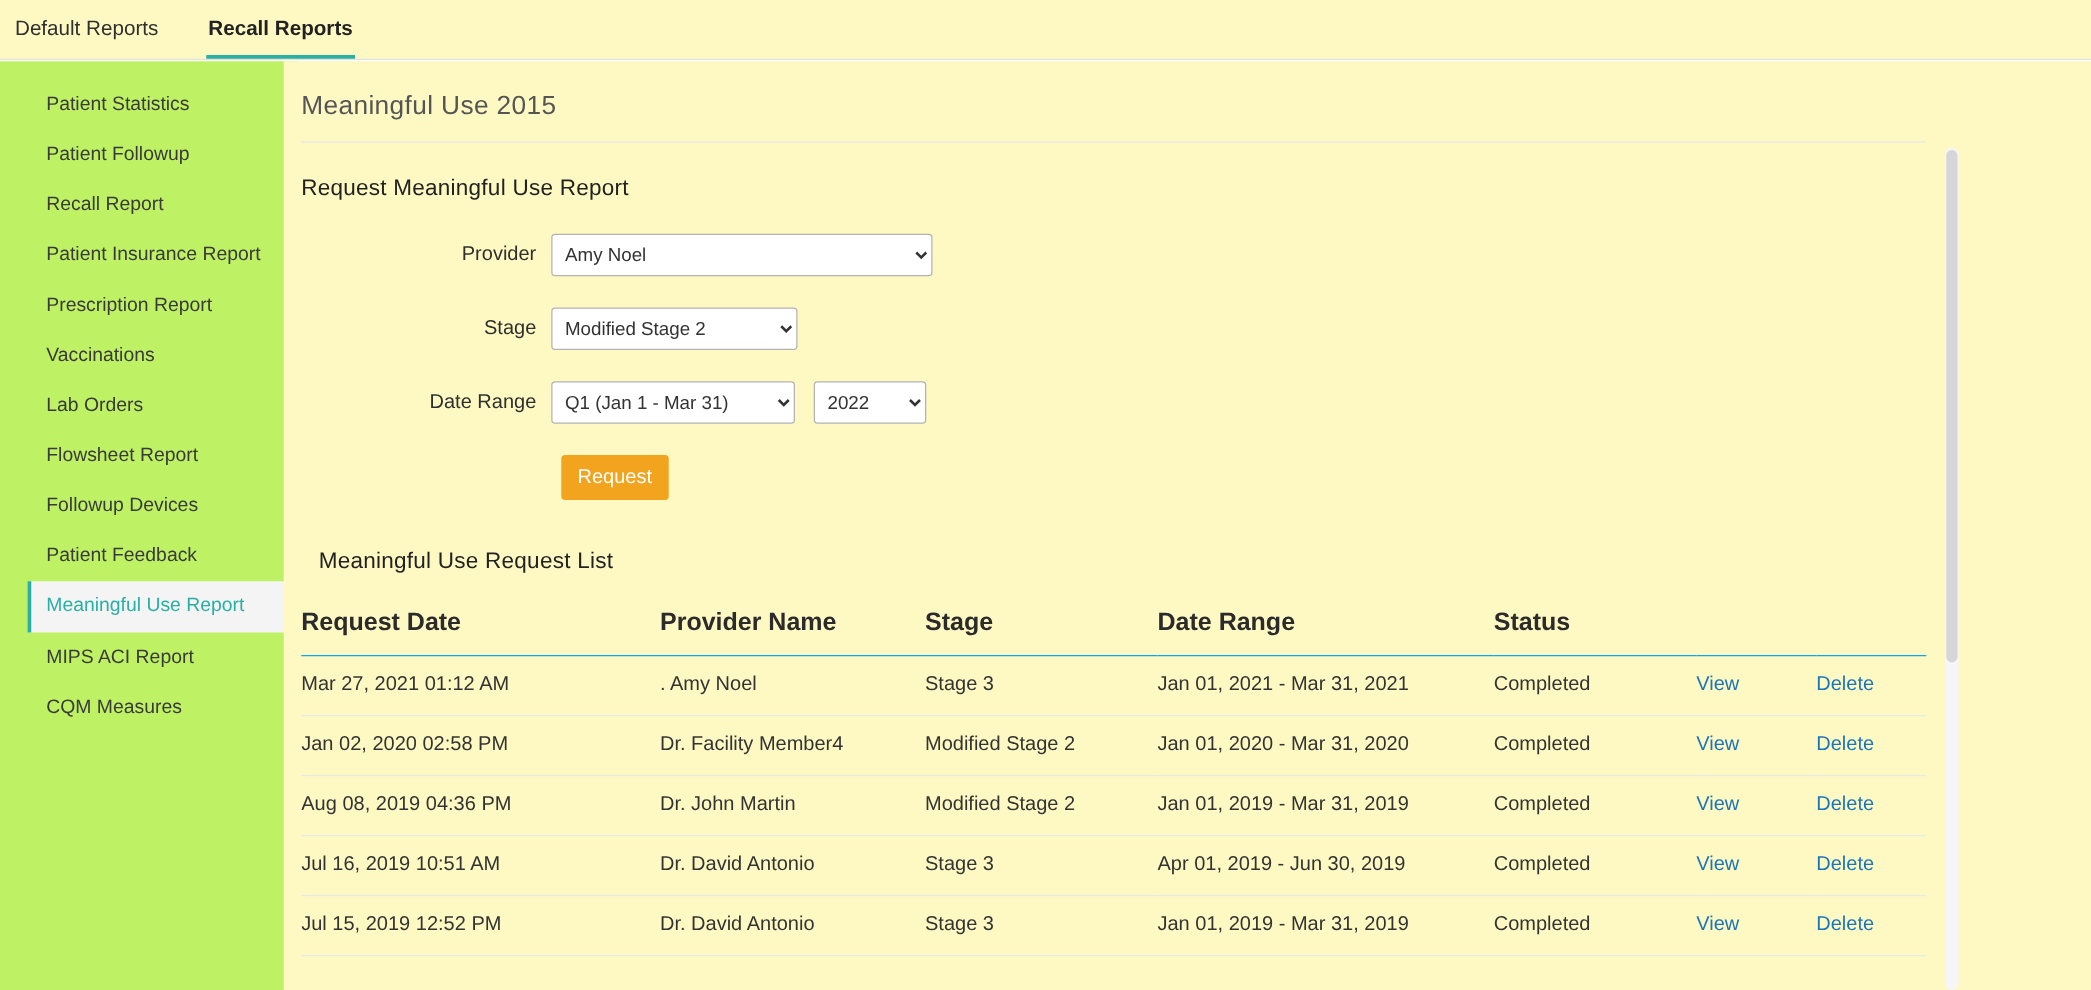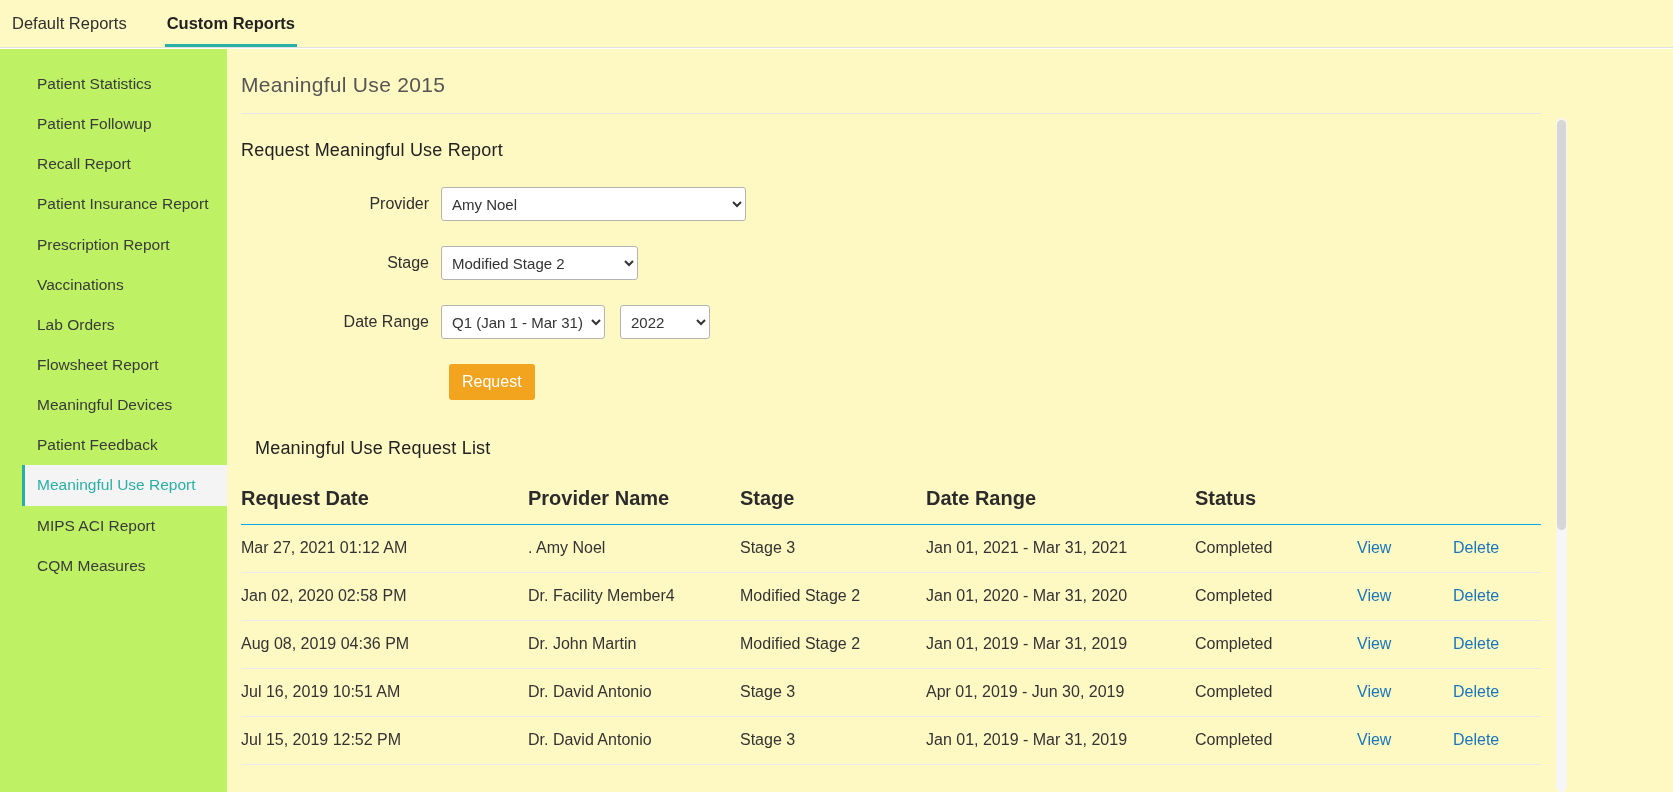--- a/index.html
+++ b/index.html
@@ -77,21 +77,21 @@
     width:188px;text-align:right;font-size:16px;color:#2f2f2f;flex:0 0 188px;
   }
   .form select{
     margin-left:12px;height:34px;
     border:1px solid #b3b3b3;border-radius:3px;background:#fff;
     font-size:15px;color:#333;padding:0 6px;
     font-family:"Liberation Sans", sans-serif;
   }
   .provider-select{width:305px;}
   .stage-select{width:197px;}
-  .daterange-select{width:164px;}
+  .daterange-select{width:195px;}
   .year-select{width:90px;margin-left:15px !important;}
   .request-button{
     margin-left:208px;margin-top:0;
     background:var(--orange);color:#fff;border:none;border-radius:3px;
     font-size:16px;padding:9px 13px;cursor:pointer;
     font-family:"Liberation Sans", sans-serif;
   }
 
   
   table.mu-table{
@@ -117,33 +117,33 @@
   .scrollbar-thumb{
     position:absolute;top:2px;left:1px;width:9px;height:410px;
     background:#d6d6d6;border-radius:5px;cursor:pointer;
   }
 </style>
 </head>
 <body>
 
 <div class="topbar">
   <div class="tab tab-default">Default Reports</div>
-  <div class="tab tab-custom active">Custom Reports</div>
+  <div class="tab tab-custom active">Recall Reports</div>
 </div>
 
 <div class="sidebar">
   <div class="side-item">Patient Statistics</div>
   <div class="side-item">Patient Followup</div>
   <div class="side-item">Recall Report</div>
   <div class="side-item">Patient Insurance Report</div>
   <div class="side-item">Prescription Report</div>
   <div class="side-item">Vaccinations</div>
   <div class="side-item">Lab Orders</div>
   <div class="side-item">Flowsheet Report</div>
-  <div class="side-item">Meaningful Devices</div>
+  <div class="side-item">Followup Devices</div>
   <div class="side-item">Patient Feedback</div>
   <div class="side-item active">Meaningful Use Report</div>
   <div class="side-item">MIPS ACI Report</div>
   <div class="side-item">CQM Measures</div>
 </div>
 
 <div class="main">
   <div class="content-inner">
     <h1 class="page-title">Meaningful Use 2015</h1>
 

